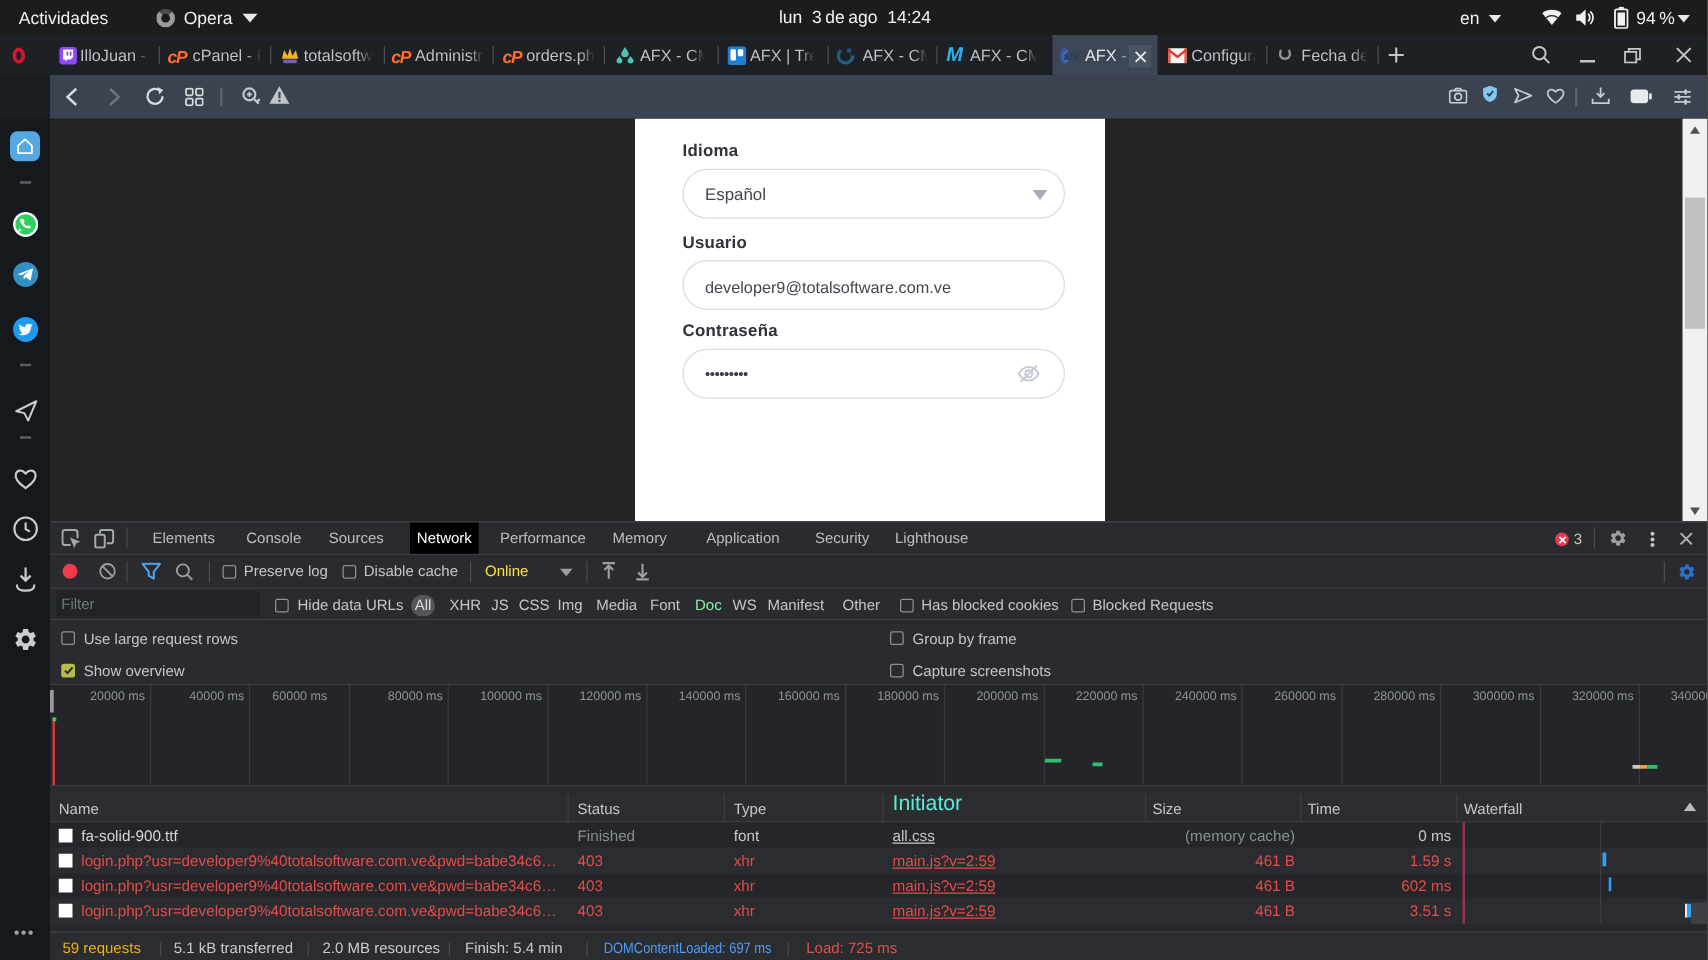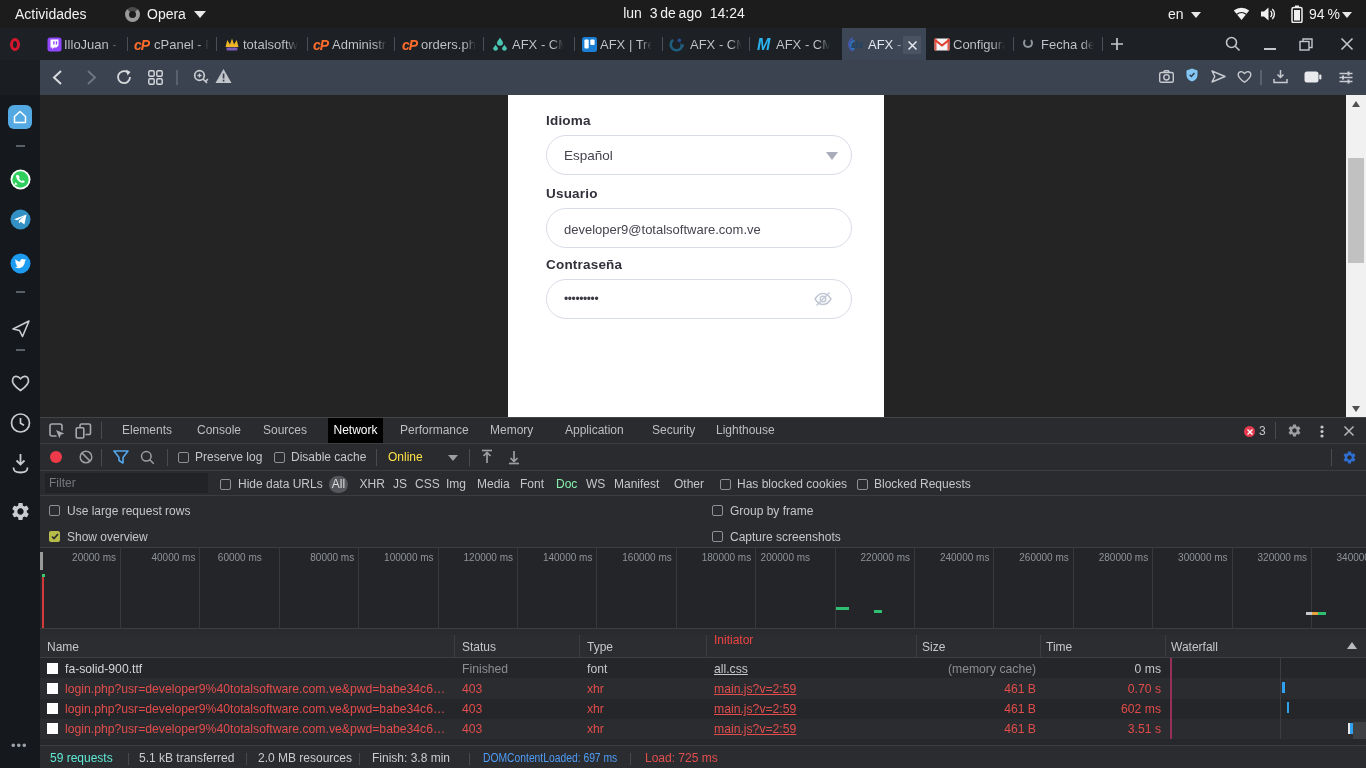--- a/index.html
+++ b/index.html
@@ -360,21 +360,21 @@
 <div class="abs" style="left:363.6px;top:551.5px;width:70px;text-align:right;font-size:10px;color:#8f9398;">100000 ms</div>
 <div class="abs" style="left:517.0px;top:548px;width:1px;height:80px;background:#38393d;"></div>
 <div class="abs" style="left:443.0px;top:551.5px;width:70px;text-align:right;font-size:10px;color:#8f9398;">120000 ms</div>
 <div class="abs" style="left:596.4px;top:548px;width:1px;height:80px;background:#38393d;"></div>
 <div class="abs" style="left:522.4px;top:551.5px;width:70px;text-align:right;font-size:10px;color:#8f9398;">140000 ms</div>
 <div class="abs" style="left:675.8px;top:548px;width:1px;height:80px;background:#38393d;"></div>
 <div class="abs" style="left:601.8px;top:551.5px;width:70px;text-align:right;font-size:10px;color:#8f9398;">160000 ms</div>
 <div class="abs" style="left:755.2px;top:548px;width:1px;height:80px;background:#38393d;"></div>
 <div class="abs" style="left:681.2px;top:551.5px;width:70px;text-align:right;font-size:10px;color:#8f9398;">180000 ms</div>
 <div class="abs" style="left:834.6px;top:548px;width:1px;height:80px;background:#38393d;"></div>
-<div class="abs" style="left:760.6px;top:551.5px;width:70px;font-size:10px;color:#8f9398;">200000 ms</div>
+<div class="abs" style="left:760.6px;top:551.5px;width:70px;text-align:right;font-size:10px;color:#8f9398;">200000 ms</div>
 <div class="abs" style="left:914.0px;top:548px;width:1px;height:80px;background:#38393d;"></div>
 <div class="abs" style="left:840.0px;top:551.5px;width:70px;text-align:right;font-size:10px;color:#8f9398;">220000 ms</div>
 <div class="abs" style="left:993.4px;top:548px;width:1px;height:80px;background:#38393d;"></div>
 <div class="abs" style="left:919.4px;top:551.5px;width:70px;text-align:right;font-size:10px;color:#8f9398;">240000 ms</div>
 <div class="abs" style="left:1072.8px;top:548px;width:1px;height:80px;background:#38393d;"></div>
 <div class="abs" style="left:998.8px;top:551.5px;width:70px;text-align:right;font-size:10px;color:#8f9398;">260000 ms</div>
 <div class="abs" style="left:1152.2px;top:548px;width:1px;height:80px;background:#38393d;"></div>
 <div class="abs" style="left:1078.2px;top:551.5px;width:70px;text-align:right;font-size:10px;color:#8f9398;">280000 ms</div>
 <div class="abs" style="left:1231.6px;top:548px;width:1px;height:80px;background:#38393d;"></div>
 <div class="abs" style="left:1157.6px;top:551.5px;width:70px;text-align:right;font-size:10px;color:#8f9398;">300000 ms</div>
@@ -386,21 +386,21 @@
 <div class="abs" style="left:41.5px;top:574px;width:3px;height:3px;background:#37c871;"></div>
 <div class="abs" style="left:836px;top:607px;width:13px;height:3px;background:#2fbf71;"></div>
 <div class="abs" style="left:874px;top:610px;width:8px;height:3px;background:#2fbf71;"></div>
 <div class="abs" style="left:1306px;top:611.5px;width:6px;height:3px;background:#c8c8c8;"></div>
 <div class="abs" style="left:1312px;top:611.5px;width:6px;height:3px;background:#e8a33d;"></div>
 <div class="abs" style="left:1318px;top:611.5px;width:8px;height:3px;background:#2fbf71;"></div>
 <div class="abs" style="left:40px;top:635px;width:1326px;height:22.5px;background:#2c2d30;border-bottom:1px solid #3e3f42;"></div>
 <div class="abs" style="left:47px;top:639.5px;font-size:12px;color:#c6c7c9;">Name</div>
 <div class="abs" style="left:462px;top:639.5px;font-size:12px;color:#c6c7c9;">Status</div>
 <div class="abs" style="left:587px;top:639.5px;font-size:12px;color:#c6c7c9;">Type</div>
-<div class="abs" style="left:714px;top:633px;font-size:12px;color:#ef4444;">Initiator</div>
+<div class="abs" style="left:714px;top:633px;font-size:17px;color:#5eead4;">Initiator</div>
 <div class="abs" style="left:922px;top:639.5px;font-size:12px;color:#c6c7c9;">Size</div>
 <div class="abs" style="left:1046px;top:639.5px;font-size:12px;color:#c6c7c9;">Time</div>
 <div class="abs" style="left:1171px;top:639.5px;font-size:12px;color:#c6c7c9;">Waterfall</div>
 <svg class="abs" style="left:1347px;top:641.5px;" width="10" height="7" viewBox="0 0 10 7">
       <path d="M5 0 L10 7 H0 Z" fill="#b9bbbe"></path>
     </svg>
 <div class="abs" style="left:454px;top:635px;width:1px;height:104.5px;background:#3c3d41;"></div>
 <div class="abs" style="left:579px;top:635px;width:1px;height:104.5px;background:#3c3d41;"></div>
 <div class="abs" style="left:706px;top:635px;width:1px;height:104.5px;background:#3c3d41;"></div>
 <div class="abs" style="left:916px;top:635px;width:1px;height:104.5px;background:#3c3d41;"></div>
@@ -414,21 +414,21 @@
 <div class="abs" style="left:714px;top:661.5px;font-size:12.2px;color:#c6c7c9;text-decoration:underline;">all.css</div>
 <div class="abs" style="left:916px;top:661.5px;width:120px;text-align:right;font-size:12.2px;color:#8a8d91;">(memory cache)</div>
 <div class="abs" style="left:1040px;top:661.5px;width:121px;text-align:right;font-size:12.2px;color:#c6c7c9;">0 ms</div>
 <div class="abs" style="left:40px;top:678.3px;width:1326px;height:20.3px;background:#2b2c2f;"></div>
 <div class="abs" style="left:47px;top:682.8px;width:11px;height:11px;background:#fdfdfd;"></div>
 <div class="abs" style="left:65px;top:681.8px;width:384px;overflow:hidden;white-space:nowrap;font-size:12.2px;color:#e24c4c;">login.php?usr=developer9%40totalsoftware.com.ve&amp;pwd=babe34c6…</div>
 <div class="abs" style="left:462px;top:681.8px;font-size:12.2px;color:#e24c4c;">403</div>
 <div class="abs" style="left:587px;top:681.8px;font-size:12.2px;color:#e24c4c;">xhr</div>
 <div class="abs" style="left:714px;top:681.8px;font-size:12.2px;color:#e24c4c;text-decoration:underline;">main.js?v=2:59</div>
 <div class="abs" style="left:916px;top:681.8px;width:120px;text-align:right;font-size:12.2px;color:#e24c4c;">461 B</div>
-<div class="abs" style="left:1040px;top:681.8px;width:121px;text-align:right;font-size:12.2px;color:#e24c4c;">0.70 s</div>
+<div class="abs" style="left:1040px;top:681.8px;width:121px;text-align:right;font-size:12.2px;color:#e24c4c;">1.59 s</div>
 <div class="abs" style="left:40px;top:698.6px;width:1326px;height:20.3px;background:#252629;"></div>
 <div class="abs" style="left:47px;top:703.1px;width:11px;height:11px;background:#fdfdfd;"></div>
 <div class="abs" style="left:65px;top:702.1px;width:384px;overflow:hidden;white-space:nowrap;font-size:12.2px;color:#e24c4c;">login.php?usr=developer9%40totalsoftware.com.ve&amp;pwd=babe34c6…</div>
 <div class="abs" style="left:462px;top:702.1px;font-size:12.2px;color:#e24c4c;">403</div>
 <div class="abs" style="left:587px;top:702.1px;font-size:12.2px;color:#e24c4c;">xhr</div>
 <div class="abs" style="left:714px;top:702.1px;font-size:12.2px;color:#e24c4c;text-decoration:underline;">main.js?v=2:59</div>
 <div class="abs" style="left:916px;top:702.1px;width:120px;text-align:right;font-size:12.2px;color:#e24c4c;">461 B</div>
 <div class="abs" style="left:1040px;top:702.1px;width:121px;text-align:right;font-size:12.2px;color:#e24c4c;">602 ms</div>
 <div class="abs" style="left:40px;top:718.9px;width:1326px;height:20.3px;background:#2b2c2f;"></div>
 <div class="abs" style="left:47px;top:723.4px;width:11px;height:11px;background:#fdfdfd;"></div>
@@ -440,23 +440,23 @@
 <div class="abs" style="left:1040px;top:722.4px;width:121px;text-align:right;font-size:12.2px;color:#e24c4c;">3.51 s</div>
 <div class="abs" style="left:1170px;top:658px;width:2px;height:81.2px;background:#96305a;"></div>
 <div class="abs" style="left:1280px;top:658px;width:1px;height:81.2px;background:#3c3d41;"></div>
 <div class="abs" style="left:1282px;top:681.5px;width:2.5px;height:11px;background:#2ea2f0;"></div>
 <div class="abs" style="left:1286.5px;top:702px;width:2.5px;height:11px;background:#2ea2f0;"></div>
 <div class="abs" style="left:1347.5px;top:723px;width:2px;height:11px;background:#e8e8e8;"></div>
 <div class="abs" style="left:1349.5px;top:723px;width:3px;height:11px;background:#2ea2f0;"></div>
 <div class="abs" style="left:1352.5px;top:722px;width:13.5px;height:18px;background:#3f4044;"></div>
 <div class="abs" style="left:40px;top:739.2px;width:1326px;height:6px;background:#27282b;"></div>
 <div class="abs" style="left:40px;top:745px;width:1326px;height:23px;background:#2b2c2f;border-top:1px solid #3e3f42;"></div>
-<div class="abs" style="left:50px;top:750.5px;font-size:12px;color:#5eead4;">59 requests</div>
+<div class="abs" style="left:50px;top:750.5px;font-size:12px;color:#eab308;">59 requests</div>
 <div class="abs" style="left:127px;top:750.5px;font-size:12px;color:#4a4b4f;">|</div>
 <div class="abs" style="left:139px;top:750.5px;font-size:12px;color:#cbccce;">5.1 kB transferred</div>
 <div class="abs" style="left:245px;top:750.5px;font-size:12px;color:#4a4b4f;">|</div>
 <div class="abs" style="left:258px;top:750.5px;font-size:12px;color:#cbccce;">2.0 MB resources</div>
 <div class="abs" style="left:358px;top:750.5px;font-size:12px;color:#4a4b4f;">|</div>
-<div class="abs" style="left:372px;top:750.5px;font-size:12px;color:#cbccce;">Finish: 3.8 min</div>
+<div class="abs" style="left:372px;top:750.5px;font-size:12px;color:#cbccce;">Finish: 5.4 min</div>
 <div class="abs" style="left:468px;top:750.5px;font-size:12px;color:#4a4b4f;">|</div>
 <div class="abs" style="left:483px;top:750.5px;font-size:12px;color:#4f9cf7;transform:scaleX(0.86);transform-origin:left top;">DOMContentLoaded: 697 ms</div>
 <div class="abs" style="left:629px;top:750.5px;font-size:12px;color:#4a4b4f;">|</div>
 <div class="abs" style="left:645px;top:750.5px;font-size:12px;color:#e34f4f;">Load: 725 ms</div>
 </div>
 </body></html>

